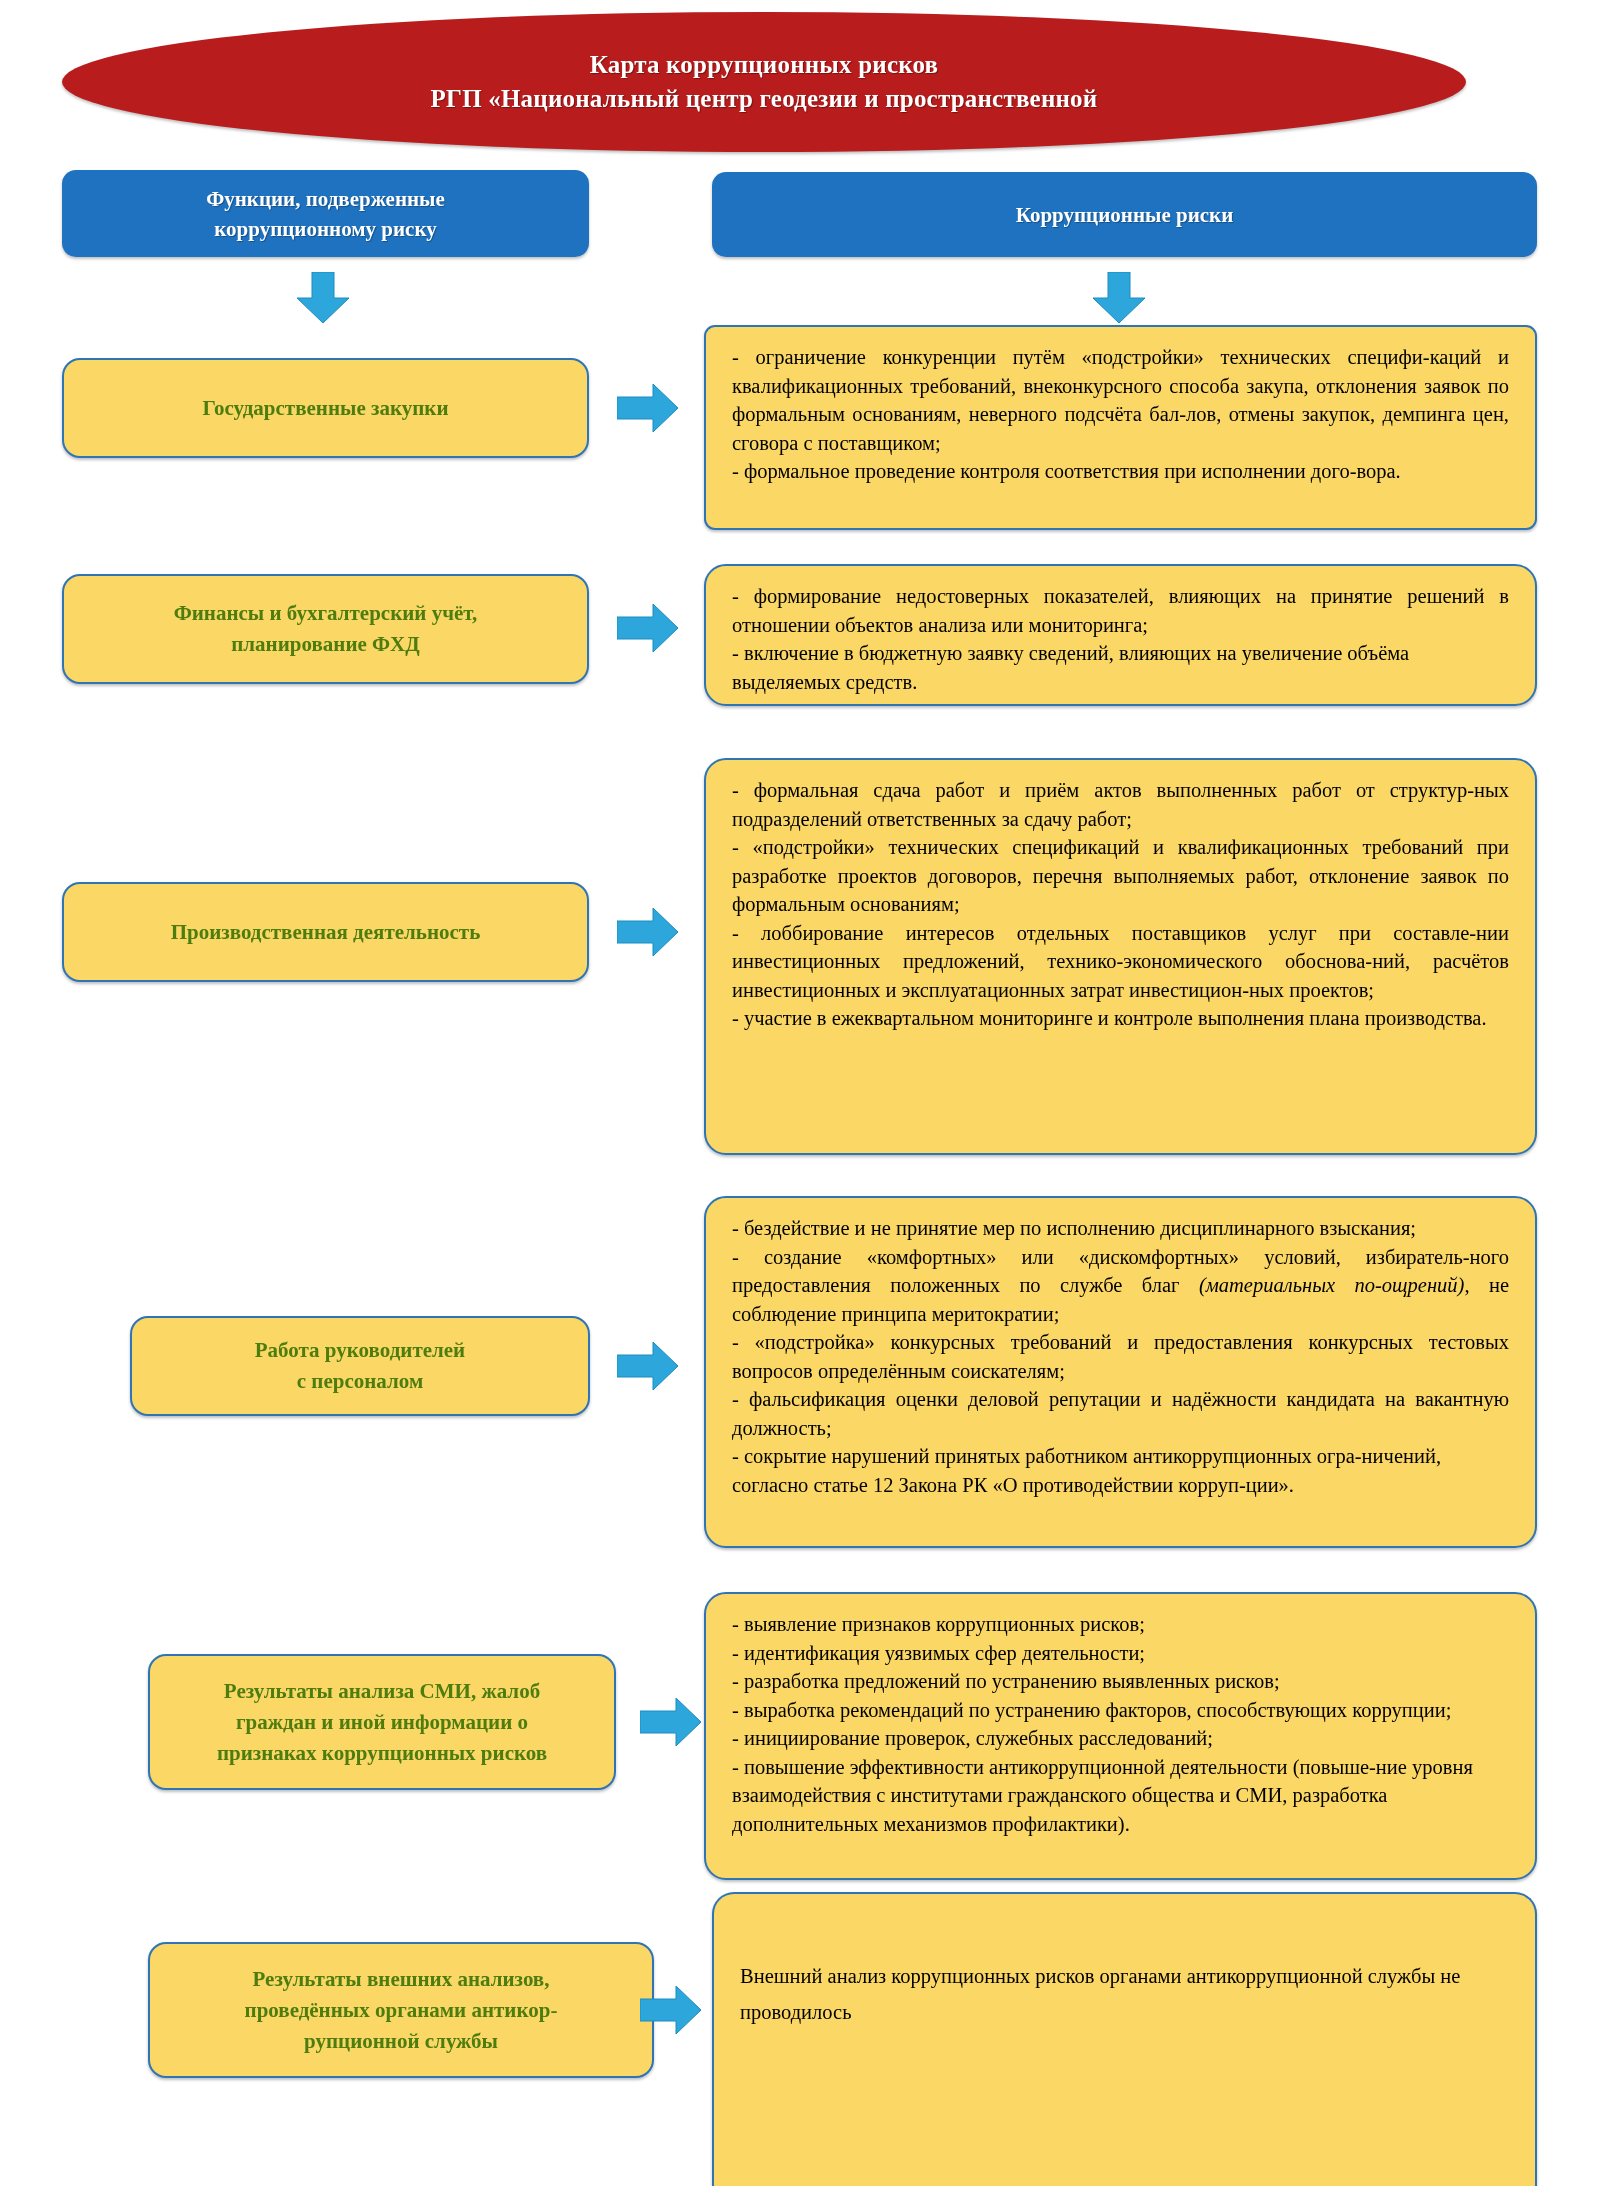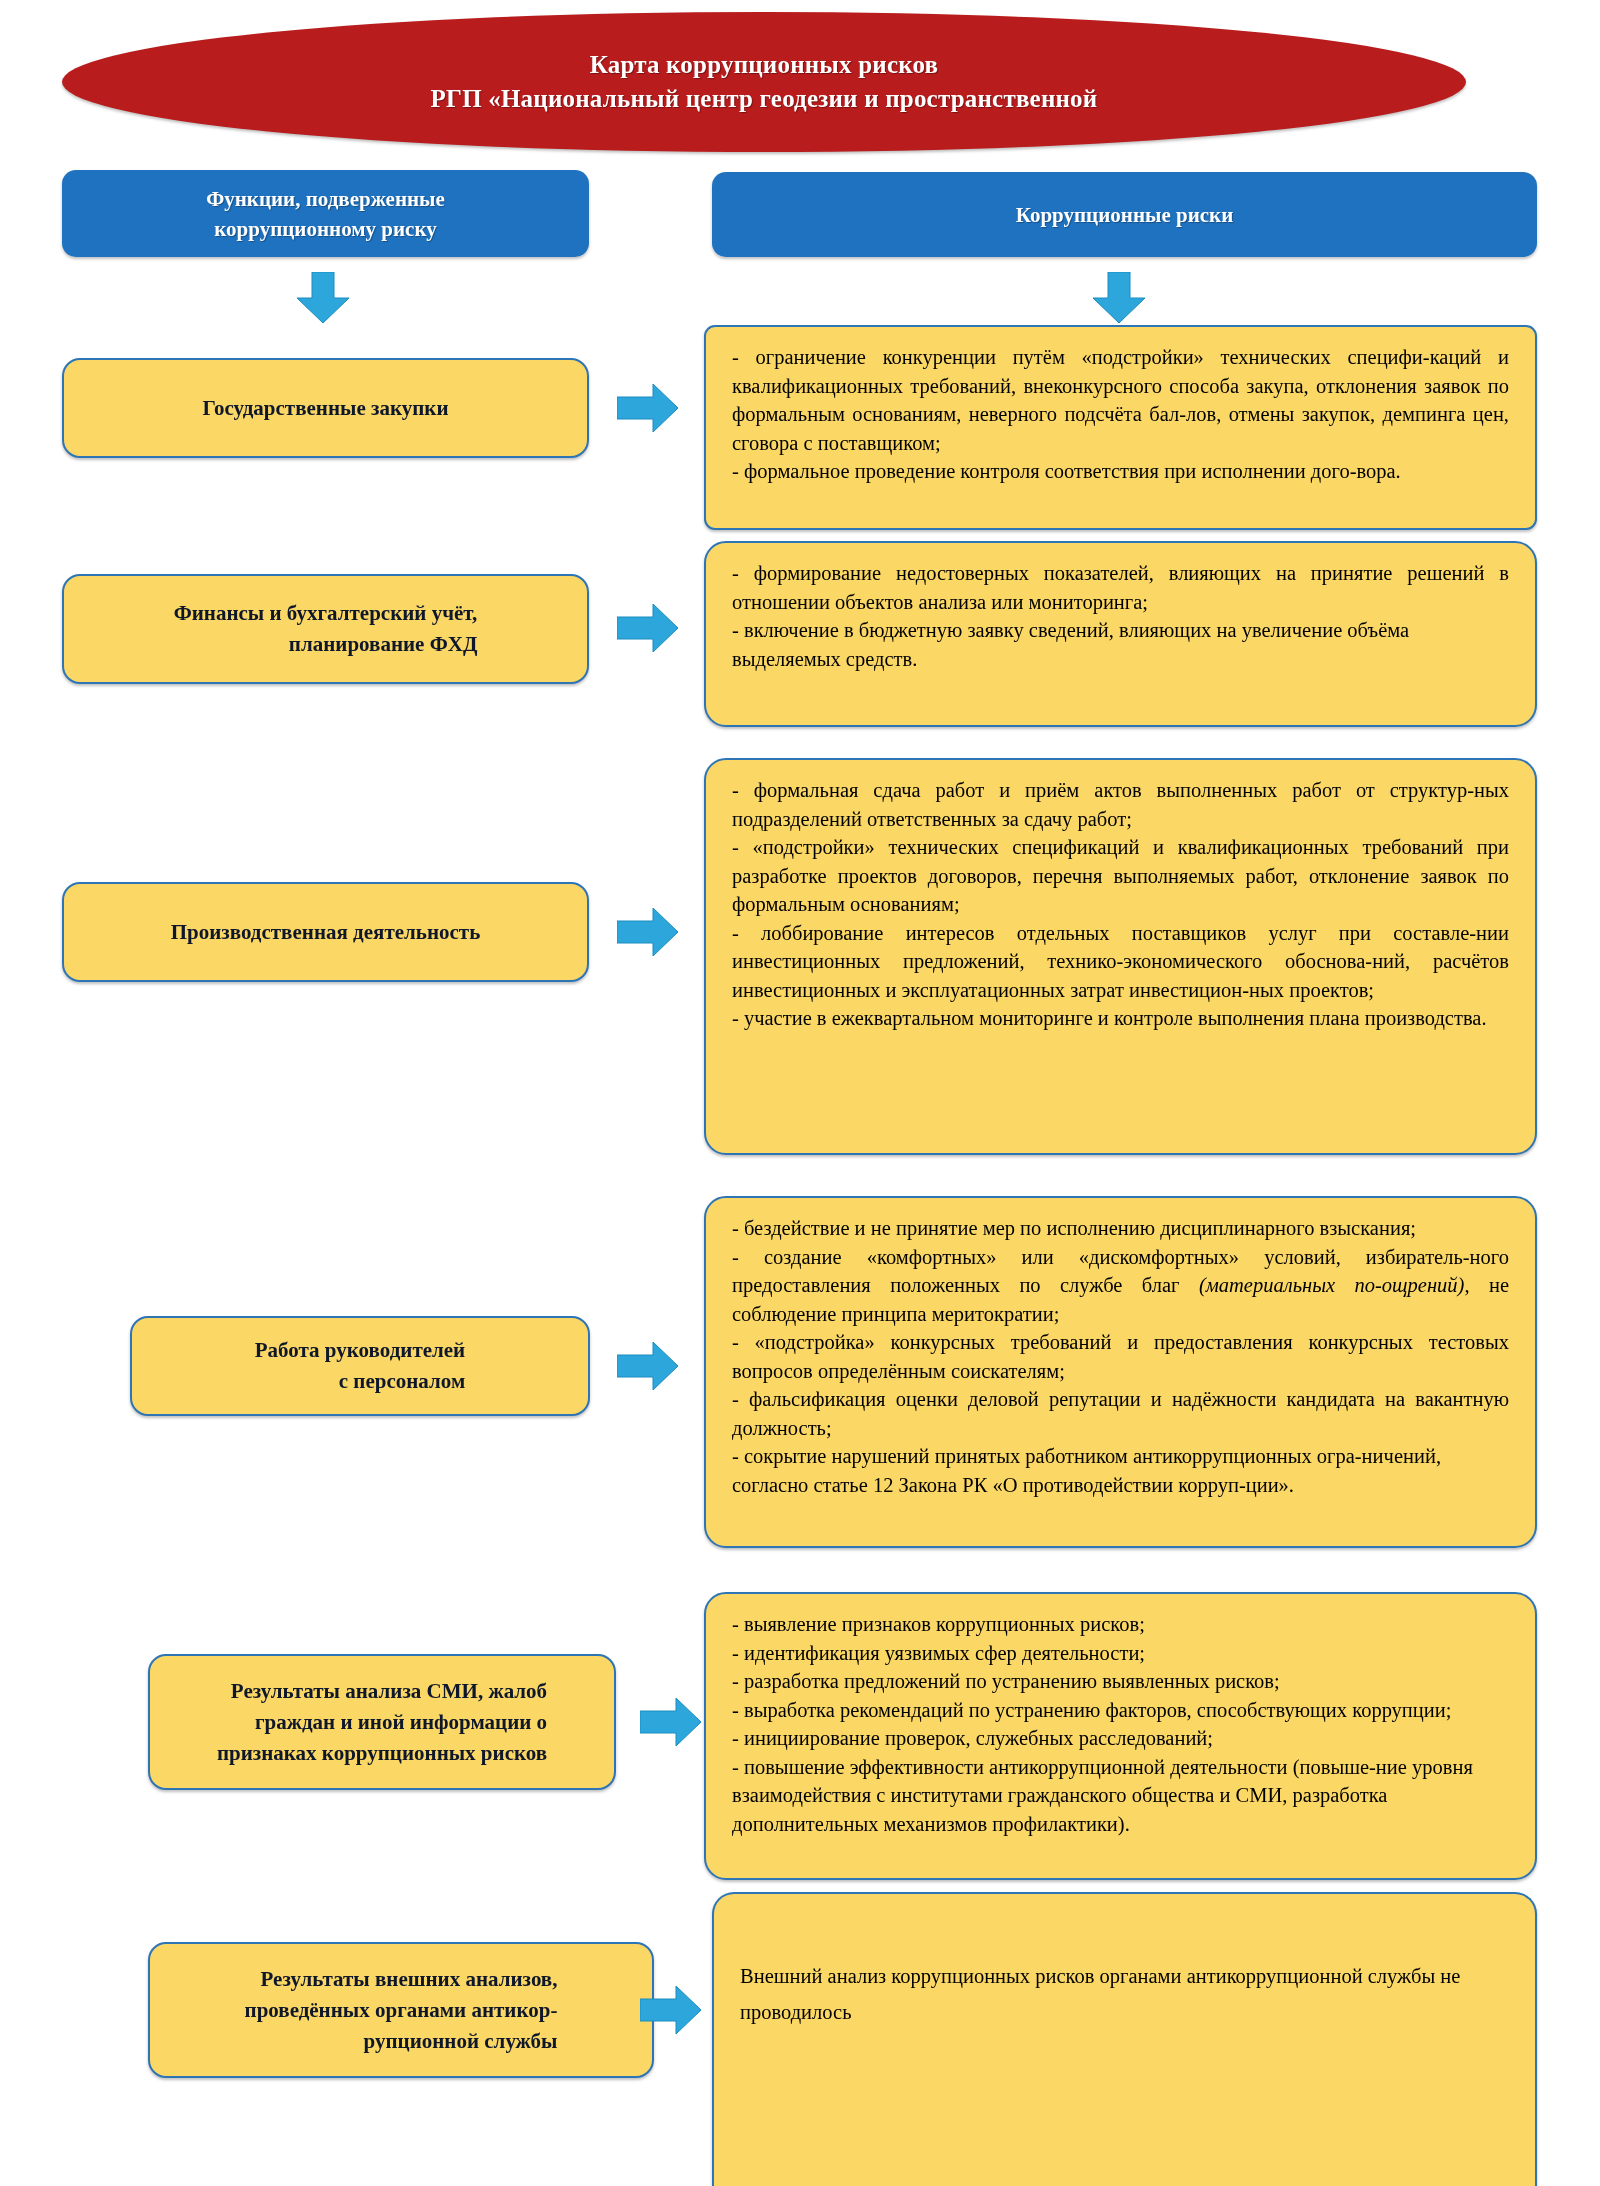--- a/index.html
+++ b/index.html
@@ -81,22 +81,22 @@
   
   .fn-box {
     position: absolute;
     background: #FBD765;
     border: 2px solid #2E75B6;
     border-radius: 18px;
     box-sizing: border-box;
     display: flex;
     align-items: center;
     justify-content: center;
-    text-align: right;
-    color: #0f172a;
+    text-align: center;
+    color: #4d7c0f;
     font-family: "Liberation Serif", "DejaVu Serif", serif;
     font-weight: bold;
     font-size: 21px;
     line-height: 31px;
     padding: 6px 14px;
     box-shadow: 0 2px 3px rgba(0,0,0,0.25);
   }
 
   
   .risk-box {
@@ -187,21 +187,21 @@
     <span style="display:block;">планирование ФХД</span>
   </div>
 </div>
 
 <div class="arrow-right" style="left:617px; top:603px;">
   <svg width="62" height="50" viewBox="0 0 62 50">
     <polygon points="0,14 36,14 36,1 61,25 36,49 36,36 0,36" fill="#2CA6DB" stroke="#1B8CBF" stroke-width="1"></polygon>
   </svg>
 </div>
 
-<div class="risk-box" style="left:704px; top:541px; width:833px; height:186px;">
+<div class="risk-box" style="left:704px; top:564px; width:833px; height:142px;">
   <p>- формирование недостоверных показателей, влияющих на принятие решений в отношении объектов анализа или мониторинга;</p>
   <p class="lastline">- включение в бюджетную заявку сведений, влияющих на увеличение объёма выделяемых средств.</p>
 </div>
 
 <div class="fn-box" style="left:62px; top:882px; width:527px; height:100px;">
   <div>
     <span>Производственная деятельность</span>
   </div>
 </div>
 

